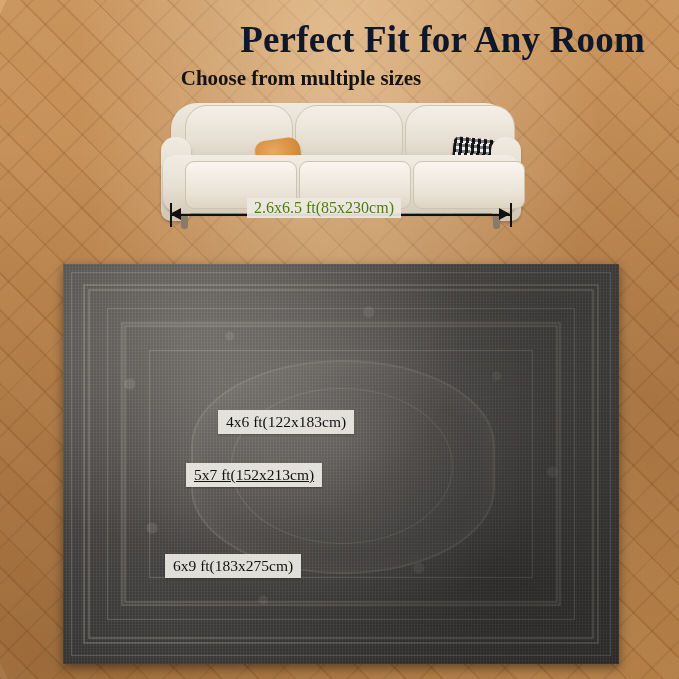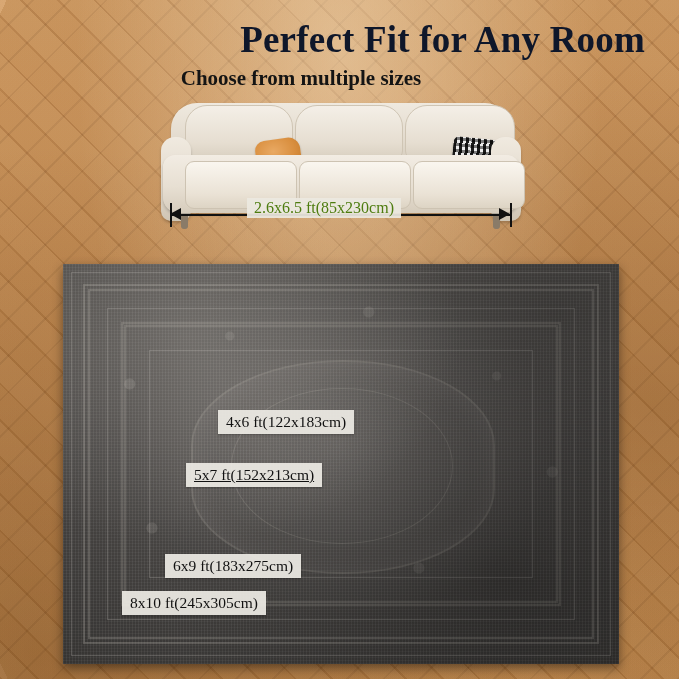--- a/index.html
+++ b/index.html
@@ -359,15 +359,14 @@
     <div class="rug-border rb4"></div>
     <div class="rug-border rb5"></div>
     <div class="rug-medallion"></div>
     <div class="rug-medallion2"></div>
     <div class="rug-fade"></div>
   </div>
 
   <div class="size-label" style="left:218px; top:410px;">4x6 ft(122x183cm)</div>
   <div class="size-label" style="left:186px; top:463px;text-decoration:underline;">5x7 ft(152x213cm)</div>
   <div class="size-label" style="left:150px; top:554px;margin-left:15px;">6x9 ft(183x275cm)</div>
-  <div class="size-label" style="left:122px; top:591px;">8x10 ft(245x305cm)</div>
 
 </div>
 
 </body></html>

